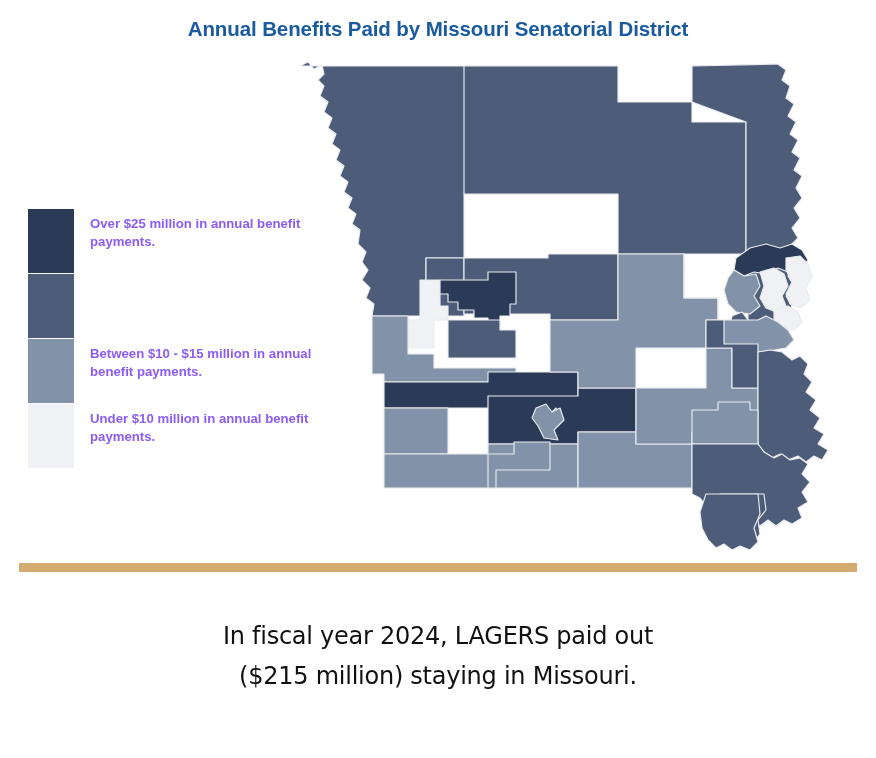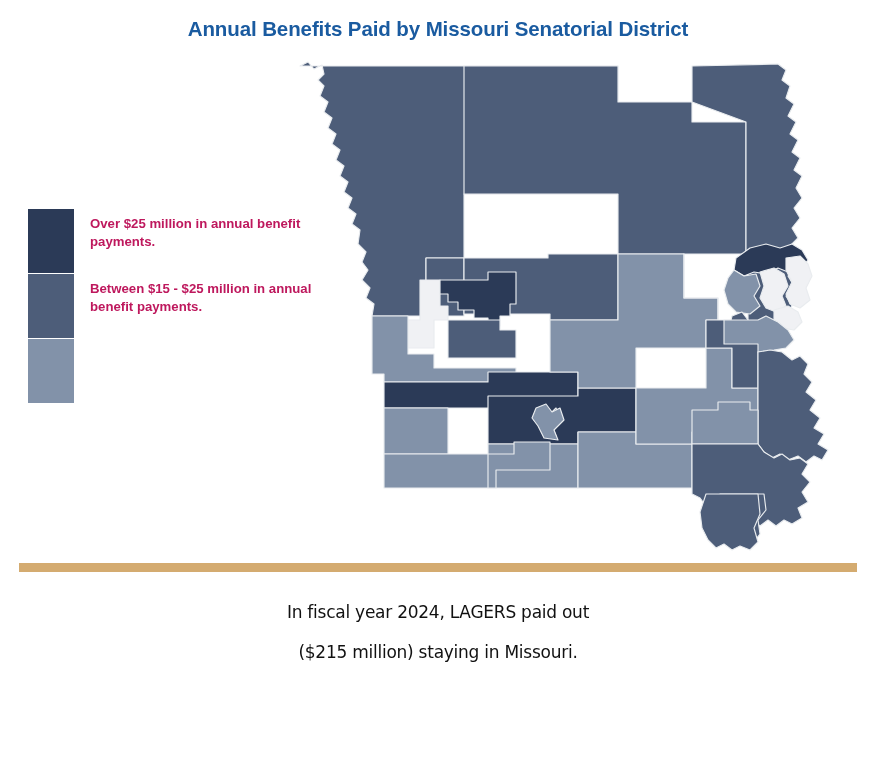--- a/index.html
+++ b/index.html
@@ -73,42 +73,42 @@
   }
   .legend-label {
     position: absolute;
     left: 62px;
     top: 6px;
     width: 228px;
     font-family: "Liberation Sans", sans-serif;
     font-weight: bold;
     font-size: 13.2px;
     line-height: 17.5px;
-    color: #be185d;
+    color: #8b5cf6;
   }
 
   
   .divider-bar {
     position: absolute;
     left: 19px;
     top: 563px;
     width: 838px;
     height: 9px;
     background: #d4ab70;
   }
 
   
   .footer-statement {
     position: absolute;
     left: 0;
-    top: 592px;
+    top: 616px;
     width: 876px;
     text-align: center;
     font-family: "DejaVu Sans", sans-serif;
-    font-size: 17px;
+    font-size: 24px;
     line-height: 40px;
     color: #111111;
     letter-spacing: -0.25px;
   }
   .footer-statement b {
     font-weight: bold;
   }
   .footer-line {
     display: block;
     white-space: nowrap;
@@ -222,27 +222,31 @@
 
 <div class="legend">
 
   <div class="legend-row">
     <div class="legend-swatch" style="background:#2b3a57;"></div>
     <div class="legend-label">Over $25 million in annual benefit payments.</div>
   </div>
 
   <div class="legend-row">
     <div class="legend-swatch" style="background:#4d5d79;"></div>
-    <div class="legend-label">Between $15 - $25 million in annual benefit payments.</div>
   </div>
 
   <div class="legend-row">
     <div class="legend-swatch" style="background:#8292a9;"></div>
-  </div>
-
+    <div class="legend-label">Between $10 - $15 million in annual benefit payments.</div>
+  </div>
+
+  <div class="legend-row">
+    <div class="legend-swatch" style="background:#f0f1f4;"></div>
+    <div class="legend-label">Under $10 million in annual benefit payments.</div>
+  </div>
 
 </div>
 
 <div class="divider-bar" style="background: rgb(212, 171, 112);"></div>
 
 <div class="footer-statement">
   <span class="footer-line">In fiscal year 2024, LAGERS paid out</span>
   <span class="footer-line">($215 million) staying in Missouri.</span>
 </div>
 

